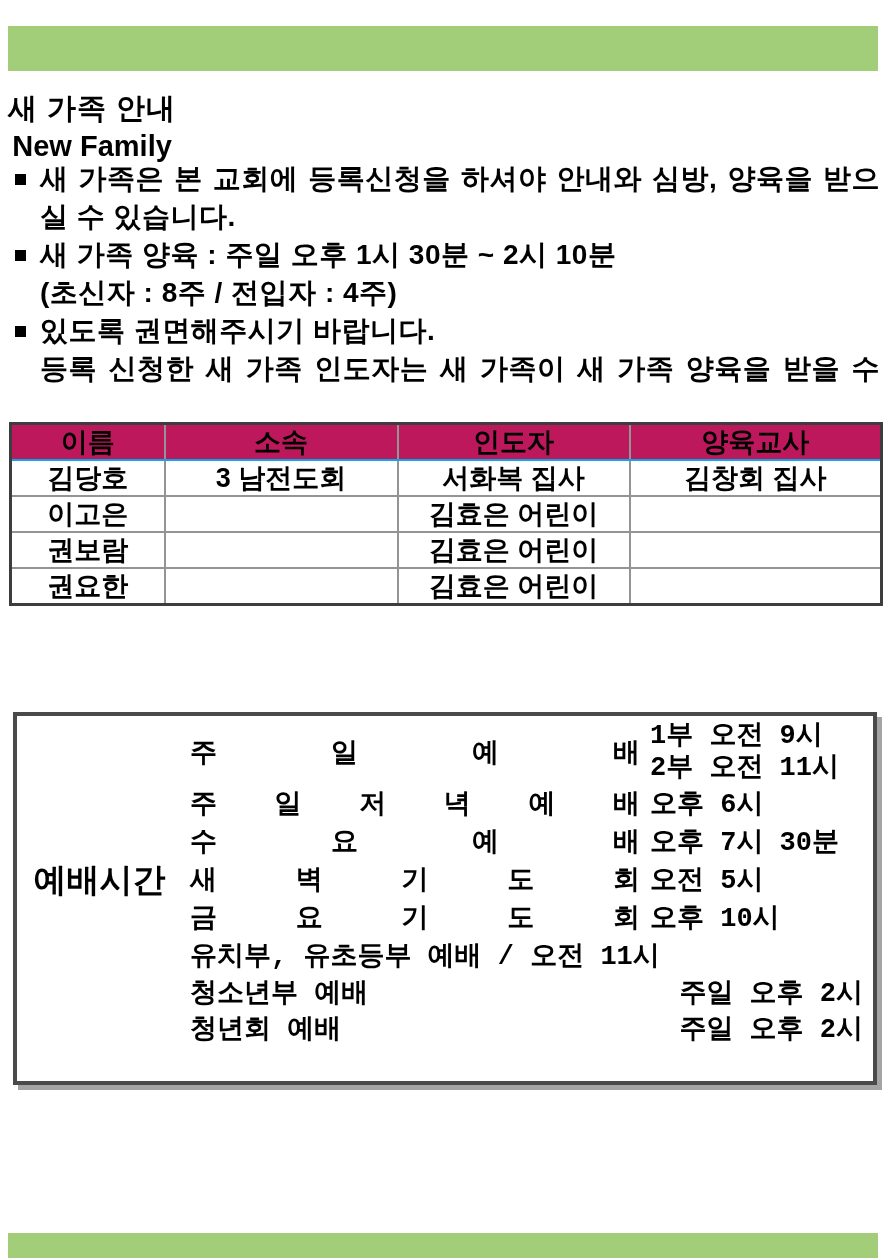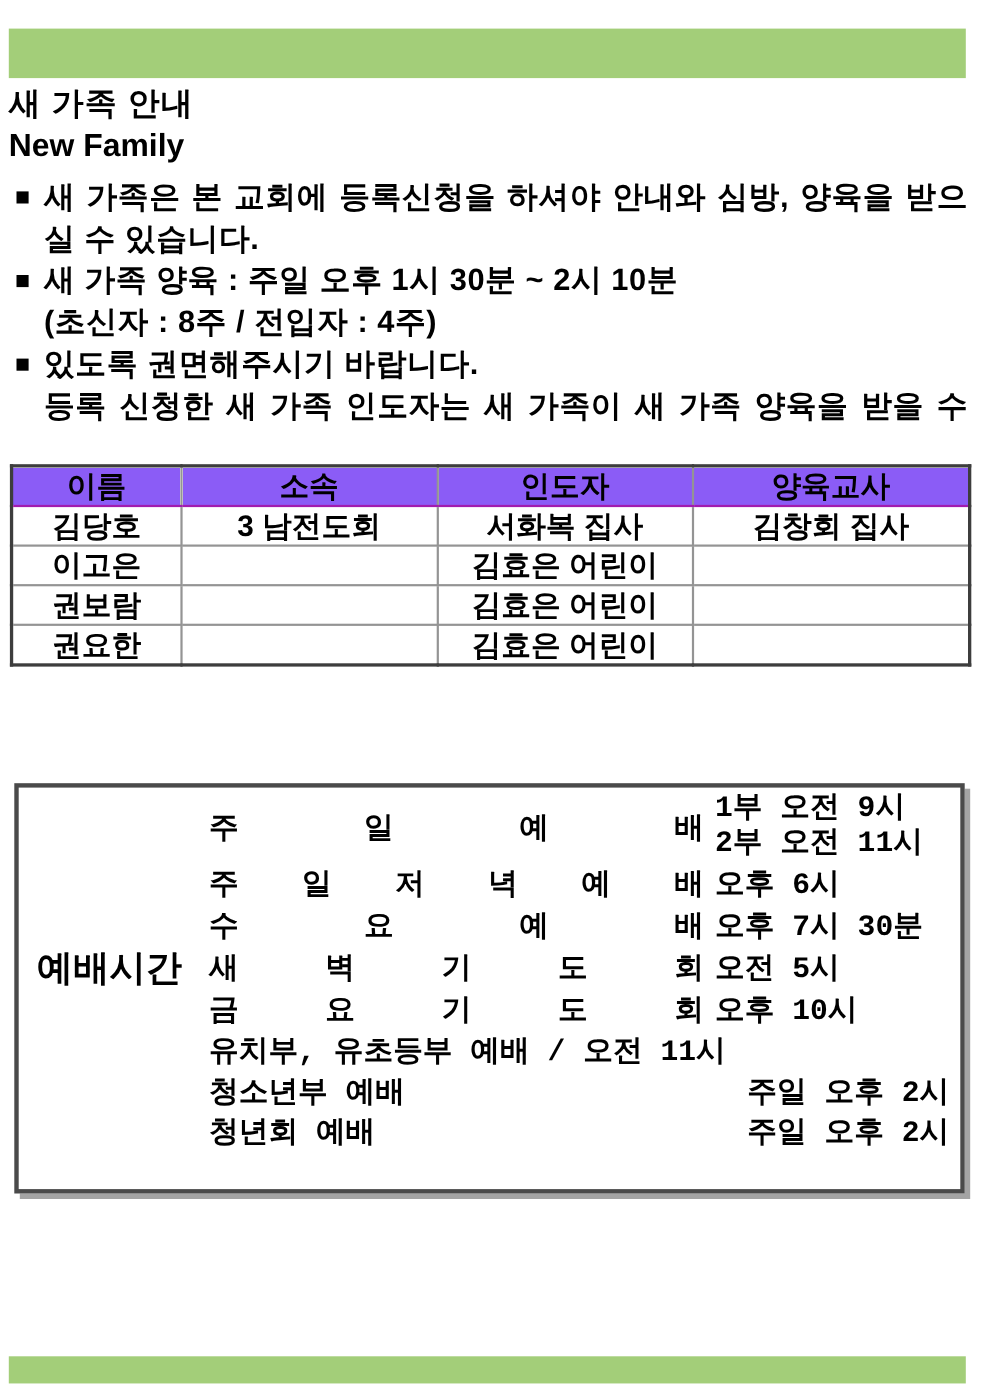--- a/index.html
+++ b/index.html
@@ -8,39 +8,39 @@
     width:892px; height:1258px;
     font-family:"Liberation Sans", sans-serif;
     font-weight:700; color:#000;
   }
   .page { position:relative; width:892px; height:1258px; background:#fff; overflow:hidden; }
 
   .accent-bar { position:absolute; left:8px; width:870px; background:#a3ce79; }
   .accent-bar.top { top:26px; height:45px; }
   .accent-bar.bottom { top:1233px; height:25px; }
 
-  .title-block { position:absolute; left:8px; top:76px; }
+  .title-block { position:absolute; left:8px; top:89px;text-align:center; }
   .title-ko { font-size:29px; line-height:38px; letter-spacing:1px; }
   .title-en { font-size:29px; line-height:38px; }
 
   .bullets { position:absolute; left:8px; top:160px; width:872px; }
   .bullet-item { display:flex; align-items:flex-start; }
   .bullet-marker { flex:none; width:11px; height:11px; background:#000; margin:14px 14px 0 7px; }
   .bullet-lines { flex:1; min-width:0; }
   .bullet-line { font-size:28px; line-height:38px; letter-spacing:0.5px; }
   .jfull { text-align:justify; text-align-last:justify; }
 
   table.nf { position:absolute; left:9px; top:422px; width:871px;
     border-collapse:collapse; table-layout:fixed;
     border:3px solid #3d3d3d; }
   table.nf th, table.nf td {
     border:2px solid #949494; height:34px; line-height:34px;
     font-size:27px; font-weight:700; text-align:center; padding:0;
     overflow:hidden; white-space:nowrap; }
-  table.nf th { background:#8b5cf6; border-bottom:2px solid #a21caf; }
+  table.nf th { background:#be185d; border-bottom:2px solid #0ea5e9; }
 
   .schedule-box { position:absolute; left:13px; top:712px; width:864px; height:373px;
     border:4px solid #4a4a4a; background:#fff; box-shadow:5px 5px 0 #a4a4a4; }
   .schedule-body { display:flex; height:328px; }
   .schedule-label { flex:none; width:165px; display:flex; align-items:center; justify-content:center;
     font-size:33px; }
   .schedule-rows { flex:1; min-width:0; padding:4px 10px 0 8px;font-family:Liberation Mono, monospace; }
   .svc { display:flex; align-items:center; height:38px; font-size:27px; }
   .svc.first { height:64px; }
   .svc.sm { height:35px; }

